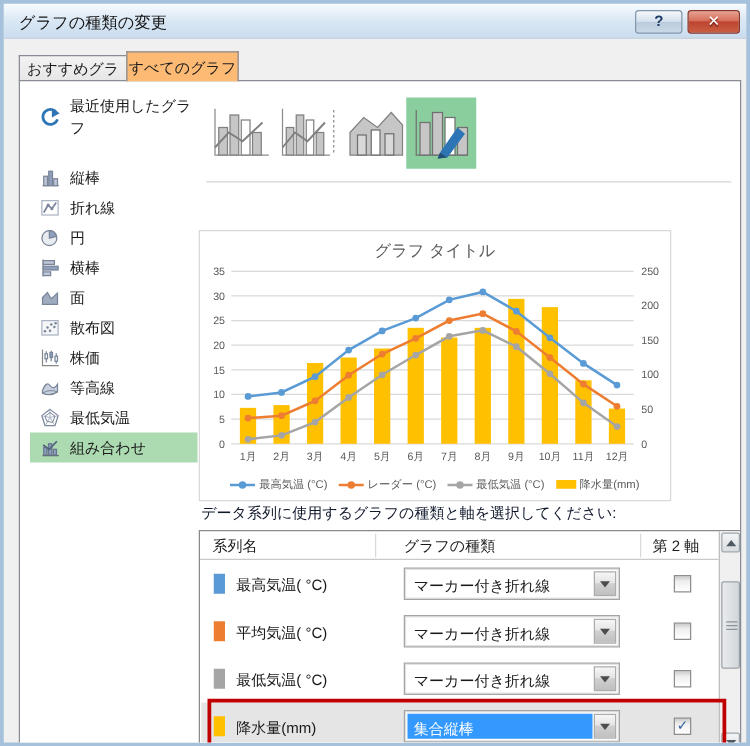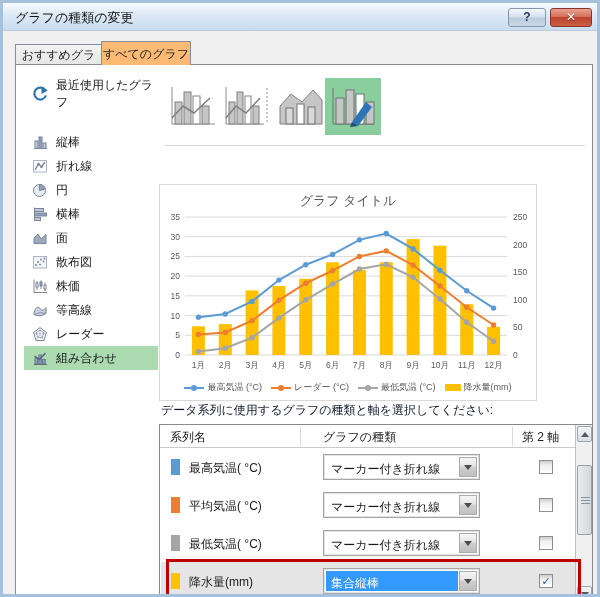--- a/index.html
+++ b/index.html
@@ -50,21 +50,21 @@
   
   #series-table{position:absolute;left:143px;top:359px;width:434px;height:200px;
     border:1px solid #8A8A8A;background:#fff;}
   .tbl-header{position:absolute;left:0;top:0;right:17px;height:23px;border-bottom:1px solid #C9C9C9;
     font-size:12px;color:#1a1a1a;}
   .hdr-sep{position:absolute;top:2px;height:19px;width:1px;background:#DADADA;}
   .tbl-row{position:absolute;left:1px;width:415px;height:38px;}
   .tbl-row.selected{background:#E5E5E5;}
   .swatch{position:absolute;left:10px;top:11px;width:9px;height:16px;}
   .row-name{position:absolute;left:28px;top:12px;font-size:12px;color:#1a1a1a;}
-  .combo{position:absolute;left:162px;top:6px;width:157px;height:26px;background:#fff;
+  .combo{position:absolute;left:162px;top:6px;width:173px;height:26px;background:#fff;
     border:1px solid #A5A5A5;box-shadow:0 0 0 1px #E3E3E3 inset;}
   .combo-value{position:absolute;left:2px;top:2px;right:21px;bottom:2px;font-size:12px;
     color:#1a1a1a;padding:4px 0 0 5px;white-space:nowrap;overflow:hidden;}
   .combo.selected .combo-value{background:#3399FF;color:#fff;}
   .combo-btn{position:absolute;top:2px;right:2px;bottom:2px;width:18px;border:1px solid #ACACAC;
     background:linear-gradient(#F6F6F6,#E4E4E4 45%,#CFCFCF 50%,#C0C0C0);
     display:flex;align-items:center;justify-content:center;}
   .combo-arrow{width:0;height:0;border-left:4px solid transparent;border-right:4px solid transparent;
     border-top:5px solid #4C4C4C;}
   .cb{position:absolute;left:378px;top:12px;width:14px;height:14px;border:1px solid #8E8E8E;
@@ -185,21 +185,21 @@
           <path d="M2 12.5 Q8 9 14 11.5" fill="none" stroke="#7A8599" stroke-width="0.8"></path>
         </svg>
       <span>等高線</span>
     </div>
     <div class="side-item" style="top:257px">
       <svg width="16" height="16" viewBox="0 0 16 16">
           <polygon points="8,1.5 14.5,6.5 12,14.5 4,14.5 1.5,6.5" fill="none" stroke="#7A8599"></polygon>
           <path d="M8 1.5 L8 8 M14.5 6.5 L8 8 M12 14.5 L8 8 M4 14.5 L8 8 M1.5 6.5 L8 8" stroke="#AAB4C4" stroke-width="0.8"></path>
           <polygon points="8,4 12,7 10,12 5.5,11 4,7" fill="none" stroke="#7A8599" stroke-width="0.8"></polygon>
         </svg>
-      <span>レーダー</span>
+      <span>最低気温</span>
     </div>
     <div class="side-item selected" style="top:281px">
       <svg width="16" height="16" viewBox="0 0 16 16">
           <path d="M2 14.5 H15" stroke="#666"></path>
           <rect x="3" y="8" width="2.6" height="6" fill="#8FA0BC" stroke="#67768F"></rect>
           <rect x="6.8" y="5" width="2.6" height="9" fill="#8FA0BC" stroke="#67768F"></rect>
           <rect x="10.6" y="9.5" width="2.6" height="4.5" fill="#8FA0BC" stroke="#67768F"></rect>
           <polyline points="2.5,6 7.5,9.5 13.5,3" fill="none" stroke="#55647E" stroke-width="1.4"></polyline>
         </svg>
       <span>組み合わせ</span>

